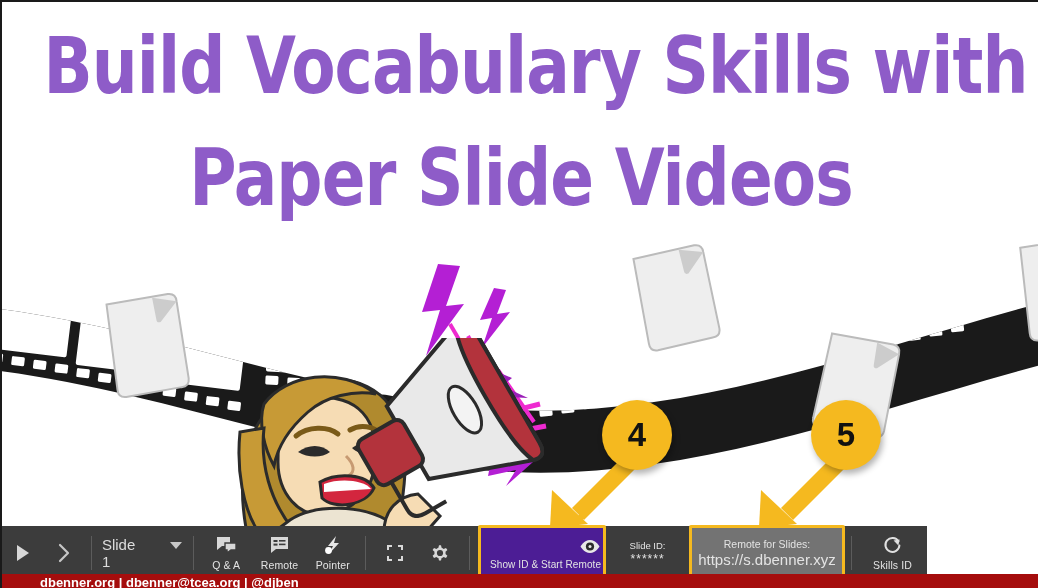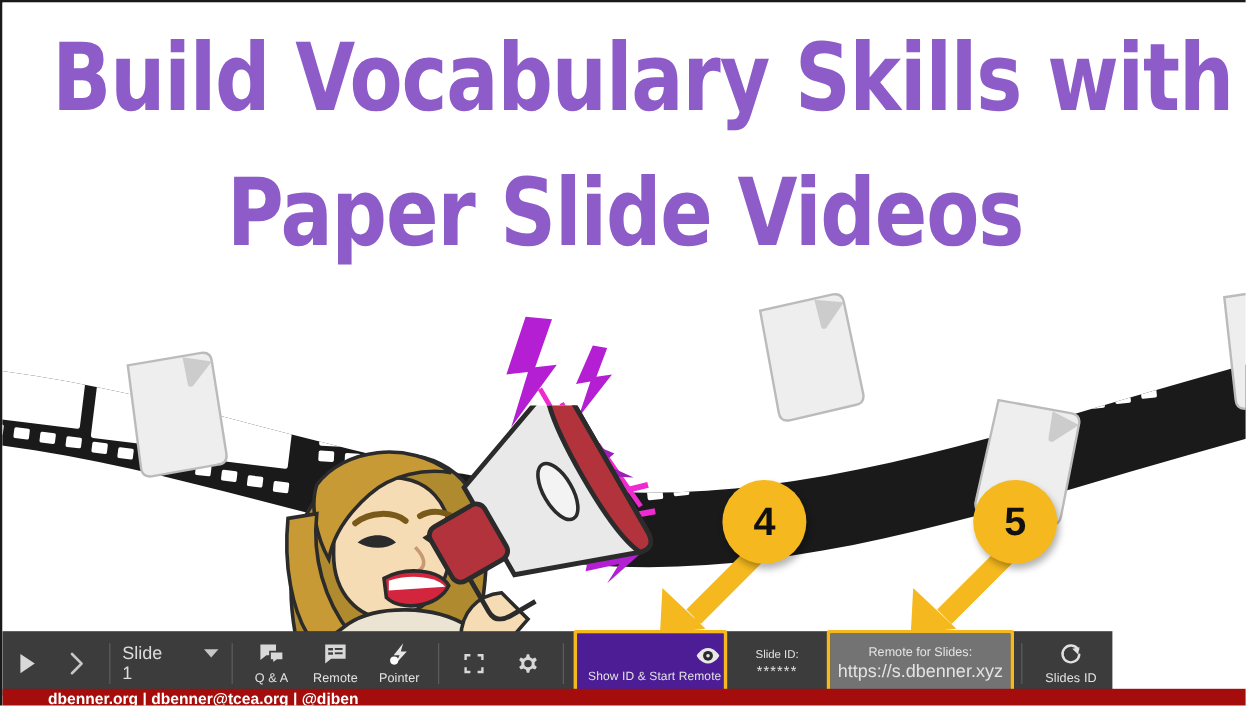--- a/index.html
+++ b/index.html
@@ -462,21 +462,21 @@
 
     <div class="divider"></div>
 
     <div class="tb-btn" id="refresh-btn">
       <span class="tb-ico">
         <svg width="19" height="19" viewBox="0 0 19 19">
           <path d="M15.4,5.3 A7,7 0 1,0 16.4,9.5" fill="none" stroke="#e0e0e0" stroke-width="2" stroke-linecap="round"></path>
           <path d="M10.6,4.6 L16.6,3.4 L15.4,9.4 Z" fill="#e0e0e0"></path>
         </svg>
       </span>
-      <span class="lbl">Slides ID</span>
+      <span class="lbl">Skills ID</span>
     </div>
   </div>
 
   <div id="footer-band">
     <div id="footer-text">dbenner.org | dbenner@tcea.org | @djben</div>
   </div>
 
 </div>
 
 </body></html>

